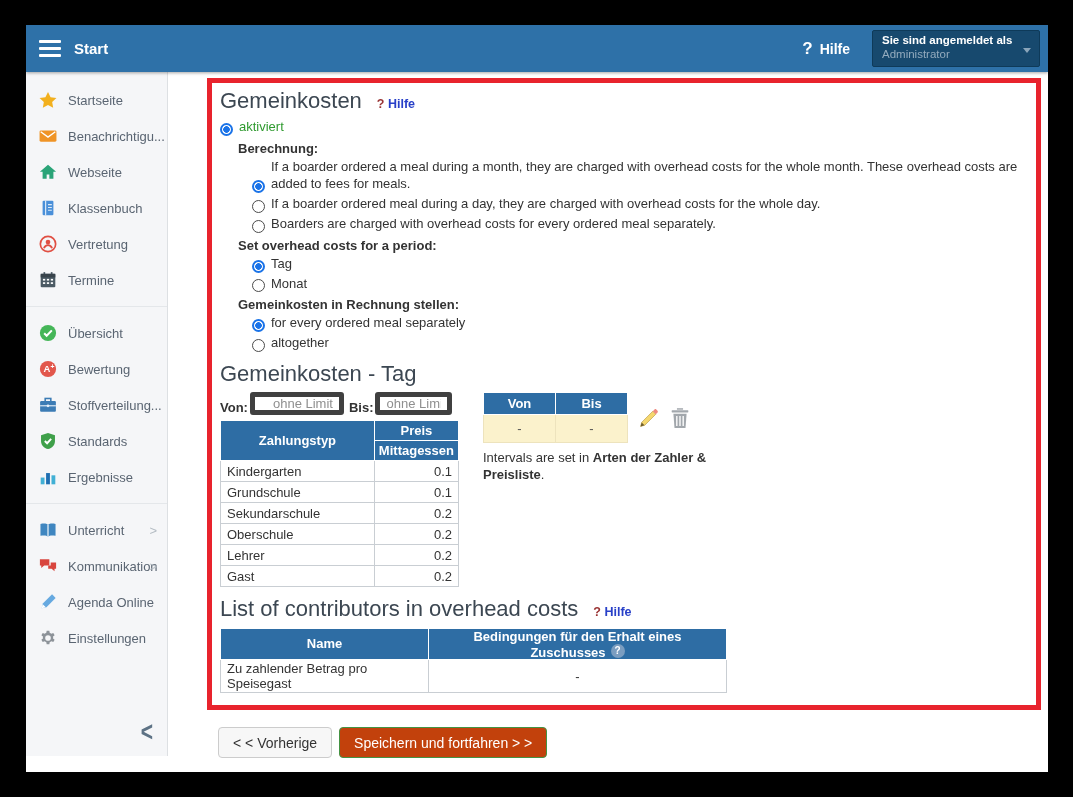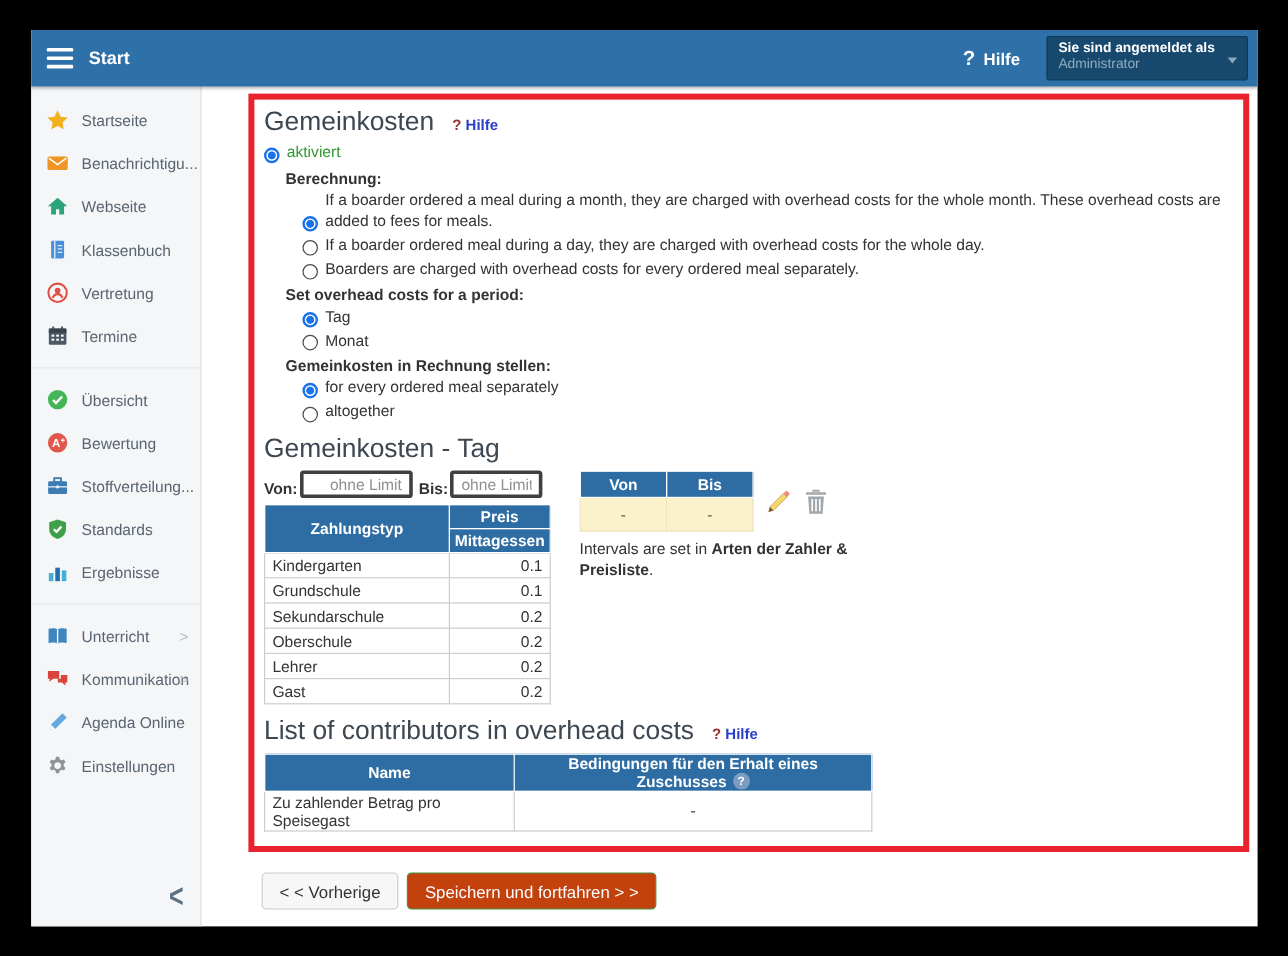--- a/index.html
+++ b/index.html
@@ -16,21 +16,21 @@
   .help-top{display:flex;align-items:center;gap:7px;margin-right:22px;cursor:pointer;font-weight:bold;}
   .help-top .q{font-size:17px;} .help-top .t{font-size:14px;}
   .user-box{width:168px;height:37px;background:#17496e;border:1px solid #0e3a59;border-radius:2px;
             margin-right:8px;padding:3px 9px;box-sizing:border-box;position:relative;cursor:pointer;}
   .user-box .l1{font-size:11.5px;font-weight:bold;color:#fff;white-space:nowrap;}
   .user-box .l2{font-size:11.5px;color:#93abbe;margin-top:2px;}
   .user-box .caret{position:absolute;right:8px;bottom:9px;width:0;height:0;
             border:4.5px solid transparent;border-top:5.5px solid #8aa5ba;}
 
   
-  .sidebar{position:absolute;left:0;top:47px;width:142px;bottom:0;background:#f5f6f8;
+  .sidebar{position:absolute;left:0;top:47px;width:142px;bottom:16px;background:#f5f6f8;
            border-right:1px solid #dde0e3;box-sizing:border-box;padding-top:10px;}
   .side-item{display:flex;align-items:center;height:36px;padding-left:13px;position:relative;cursor:pointer;}
   .side-item .ic{width:18px;height:18px;margin-right:11px;flex:none;display:flex;align-items:center;justify-content:center;}
   .side-item .lbl{font-size:13px;color:#5a6572;white-space:nowrap;}
   .side-item .chev{position:absolute;right:10px;color:#b4bcc3;font-size:13px;}
   .side-divider{border-top:1px solid #e4e7ea;margin:8px 0;}
   .collapse-btn{position:absolute;bottom:12px;right:14px;font-size:21px;color:#5d7285;cursor:pointer;
                 transform:scaleY(1.3);font-weight:bold;}
 
   
@@ -48,21 +48,21 @@
   .radio.sel{border:2px solid #1a73e8;background:radial-gradient(circle,#1a73e8 0 3px,#fff 3.6px);}
   .green{color:#2f9a2f;} .maroon{color:#993333;}
   .bold-label{font-weight:bold;font-size:13px;color:#333;margin:5px 0 2px;}
   .ind1{margin-left:18px;} .ind2{margin-left:14px;}
   .optwide{max-width:780px;}
 
   .tag-row{display:flex;margin-top:2px;}
   .tag-left{width:239px;flex:none;}
   .filters{display:flex;align-items:flex-end;margin-bottom:5px;font-size:13px;color:#333;}
   .filters b{margin-right:2px;}
-  input.limit{height:23px;border:3px solid #404040;border-radius:3px;text-align:right;font-size:13px;
+  input.limit{height:23px;border:5px solid #404040;border-radius:3px;text-align:right;font-size:13px;
               padding:0 6px;box-sizing:border-box;color:#0c4a6e;background:#fff;outline:none;
               font-family:"Liberation Sans",sans-serif;}
   input.limit::placeholder{color:#8f8f8f;}
   .limit1{width:94px;margin-right:5px;} .limit2{width:77px;}
   table{border-collapse:collapse;}
   .price-table th{background:#2e6da4;color:#fff;font-size:13px;font-weight:bold;border:1px solid #fff;
                   padding:2px 4px;text-align:center;}
   .price-table td{border:1px solid #c9ced3;font-size:13px;color:#333;padding:1px 6px;height:18px;}
   .price-table .v{text-align:right;width:65px;}
   .price-table .n{width:150px;}

